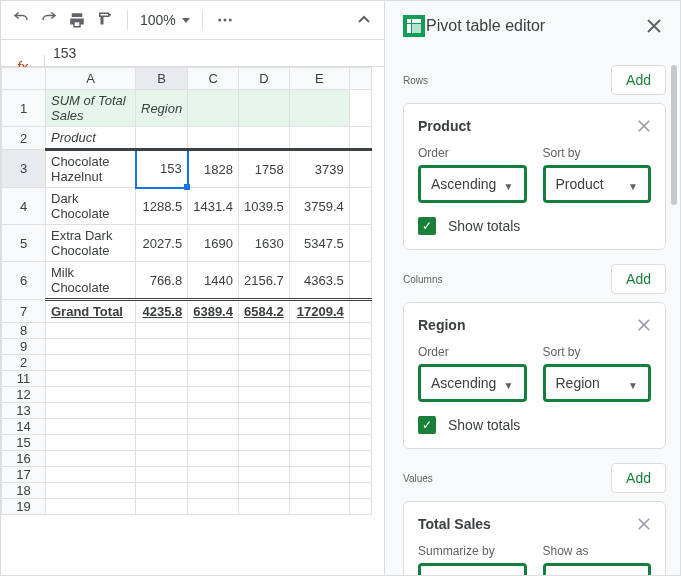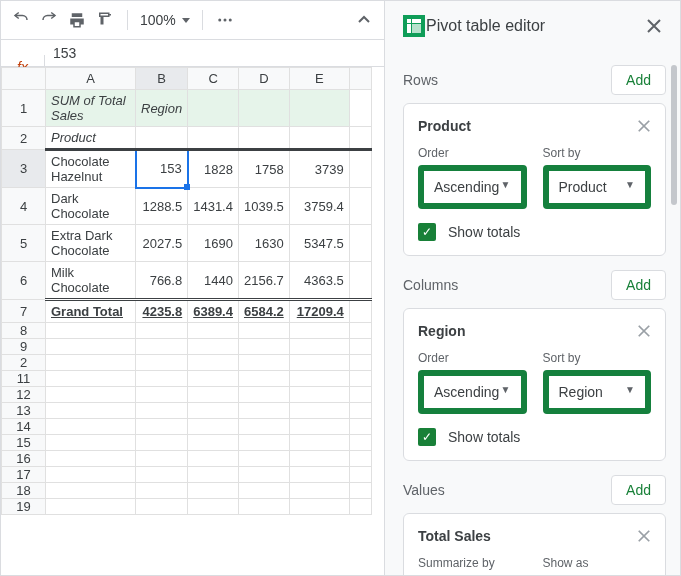--- a/index.html
+++ b/index.html
@@ -43,31 +43,31 @@
 .bold { font-weight: 700; }
 
 
 .panel-header { display: flex; align-items: center; padding: 14px 18px; gap: 1px; }
 .panel-icon { width: 22px; height: 22px; background: #0f9d58; display: flex; align-items: center; justify-content: center; }
 .panel-title { font-size: 16px; font-weight: 500; color: #3c4043; }
 .panel-close { margin-left: auto; color: #5f6368; cursor: pointer; font-size: 18px; }
 .panel-body { flex: 1; overflow-y: auto; padding: 0 14px 16px 18px; }
 
 .section-head { display: flex; align-items: center; justify-content: space-between; margin: 14px 0 8px; }
-.section-title { font-size: 14px; color: #5f6368; }
+.section-title { font-size: 10px; color: #5f6368; }
 .add-btn { border: 1px solid #dadce0; background: #fff; color: #188038; font-weight: 500; font-size: 14px; padding: 6px 14px; border-radius: 4px; cursor: pointer; }
 
 .card { background: #fff; border: 1px solid #dadce0; border-radius: 6px; padding: 14px 14px; margin-bottom: 12px; }
 .card-head { display: flex; align-items: center; justify-content: space-between; margin-bottom: 12px; }
 .card-title { font-size: 14px; font-weight: 600; color: #3c4043; }
 .card-close { color: #9aa0a6; cursor: pointer; }
 .field-row { display: flex; gap: 16px; }
 .field { flex: 1; }
 .field-label { font-size: 12px; color: #5f6368; margin-bottom: 5px; }
-.select { display: flex; align-items: flex-start; justify-content: space-between; border: 6px solid #15803d; border-radius: 4px; padding: 8px 10px; font-size: 14px; color: #3c4043; cursor: pointer; }
+.select { display: flex; align-items: flex-end; justify-content: space-between; border: 3px solid #15803d; border-radius: 4px; padding: 8px 10px; font-size: 14px; color: #3c4043; cursor: pointer; }
 .select .arrow { color: #5f6368; font-size: 10px; }
 .totals-row { display: flex; align-items: center; gap: 12px; margin-top: 14px; }
 .checkbox { width: 18px; height: 18px; background: #188038; border-radius: 2px; display: flex; align-items: center; justify-content: center; color: #fff; font-size: 12px; }
 .totals-label { font-size: 14px; color: #3c4043; }
 
 .right-scroll { position: absolute; right: 3px; top: 64px; width: 6px; height: 140px; background: #c4c7cc; border-radius: 3px; }
 
 svg { display: block; }
 </style>
 </head>

